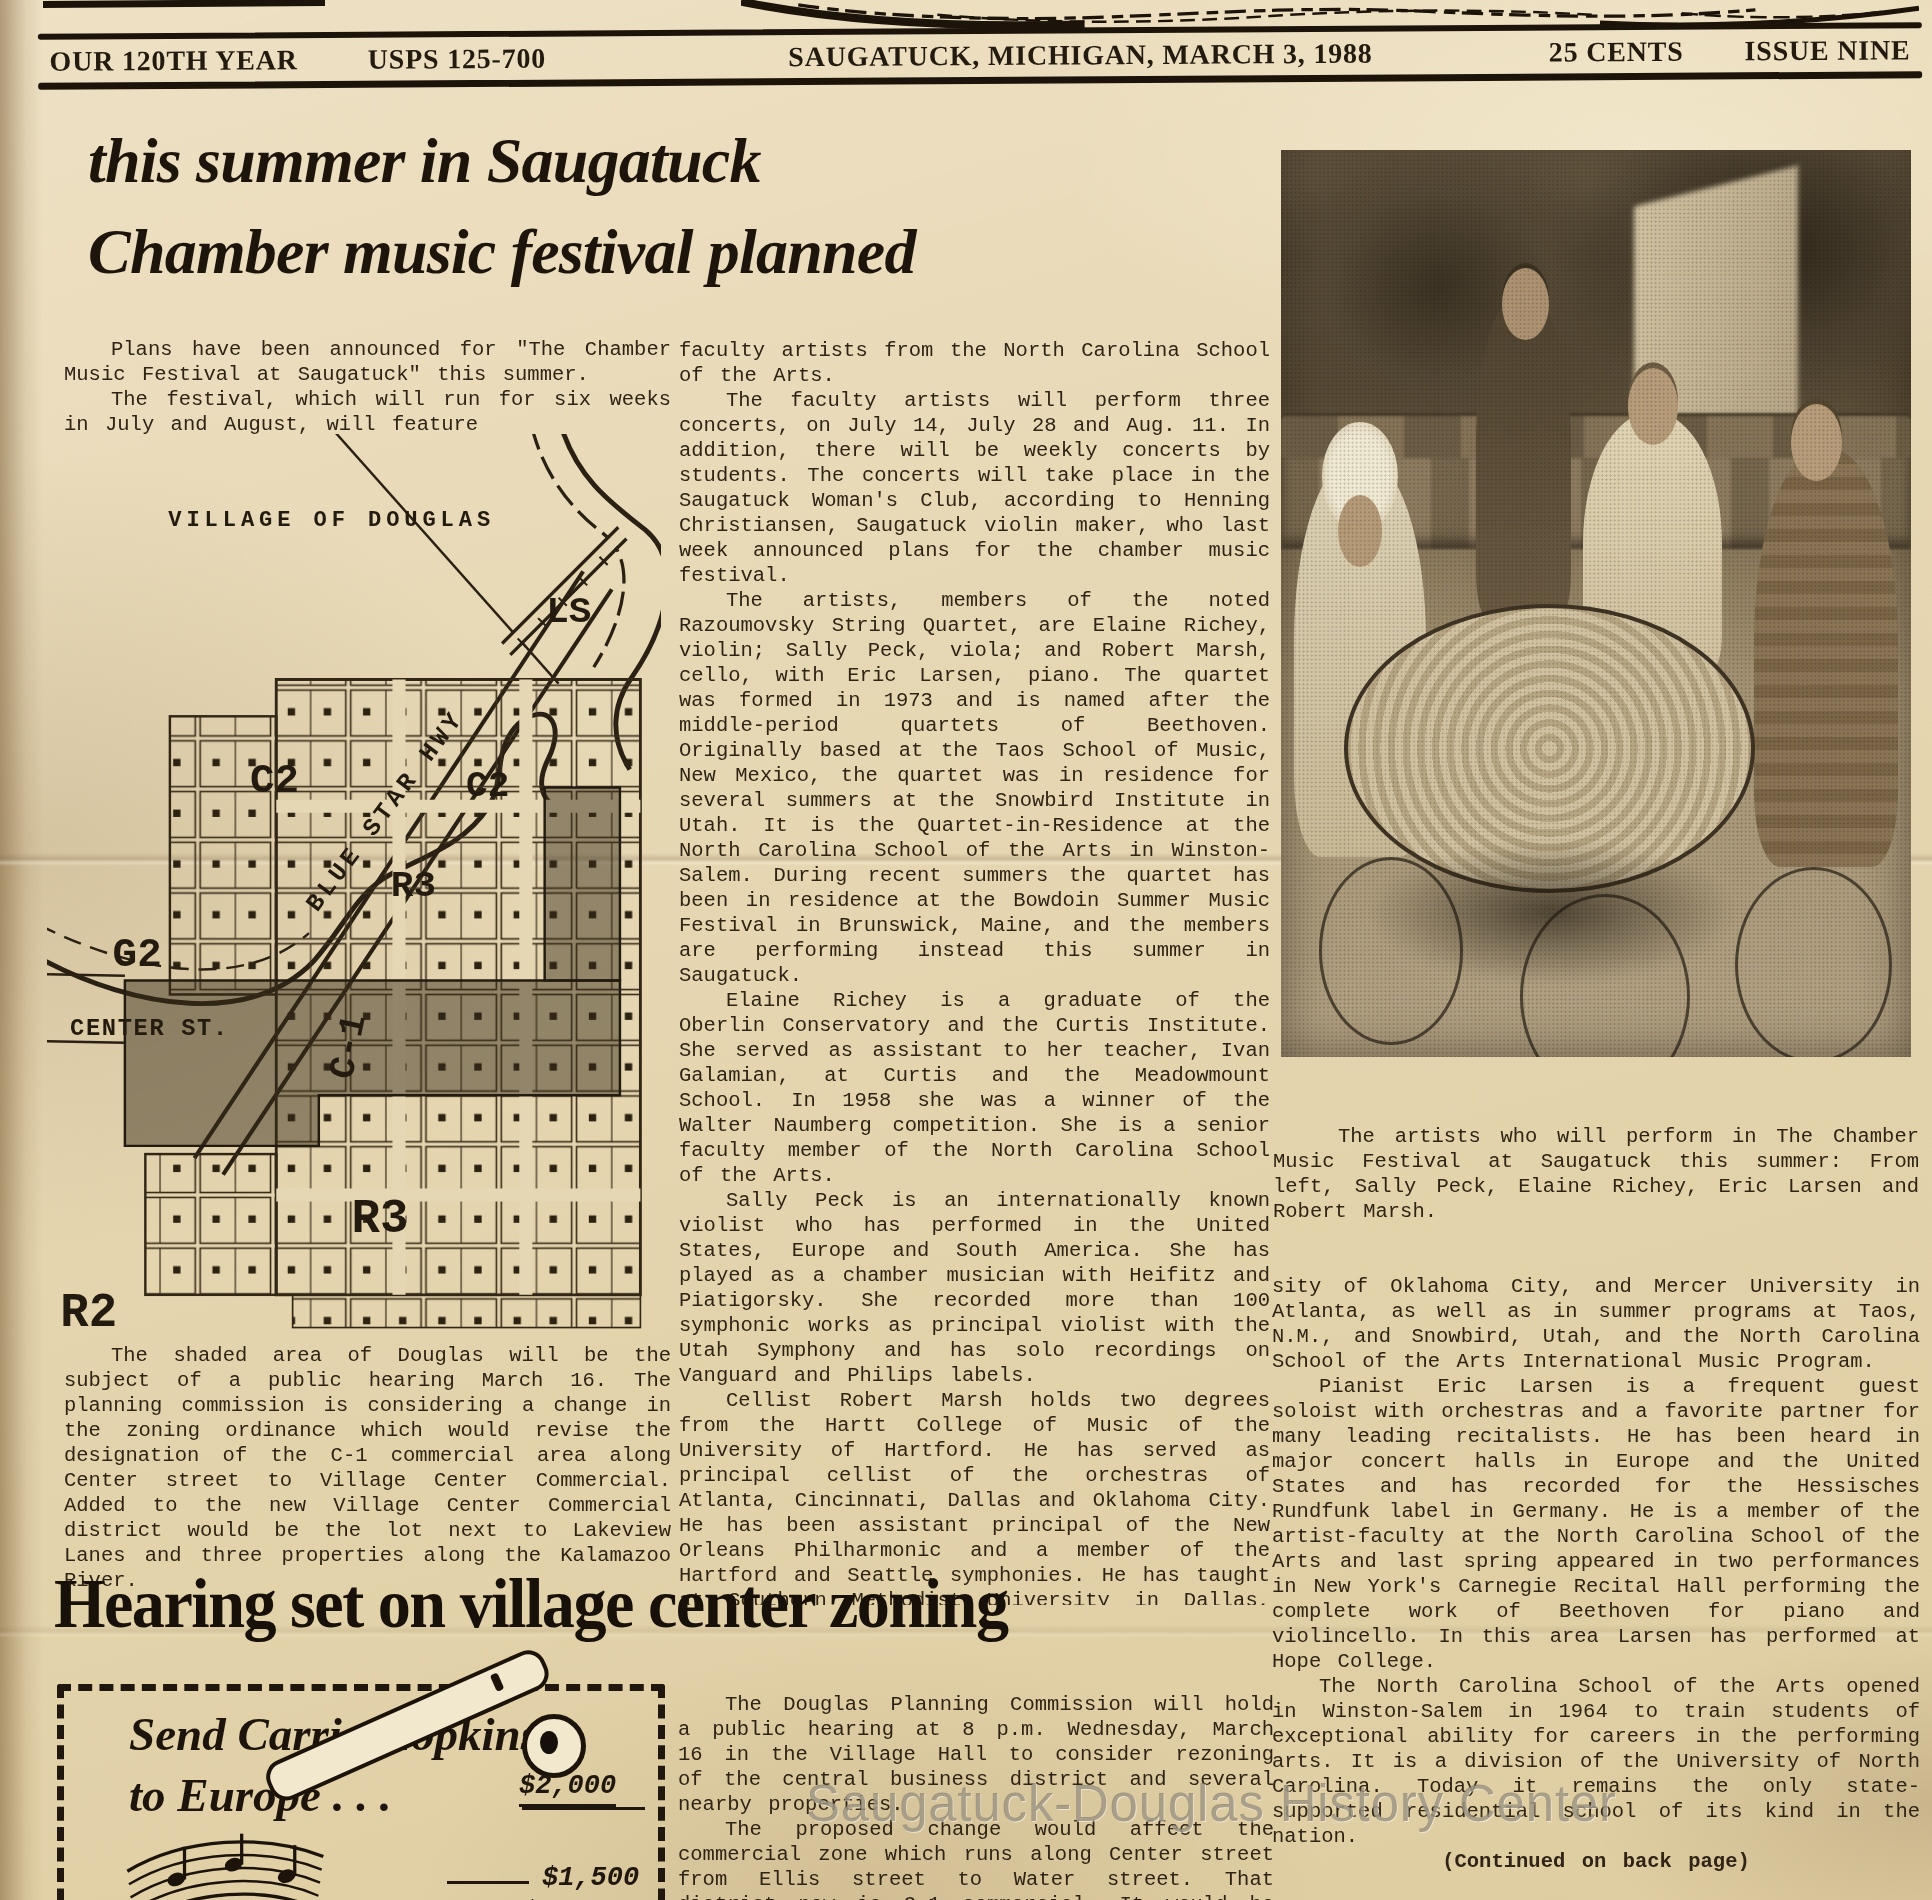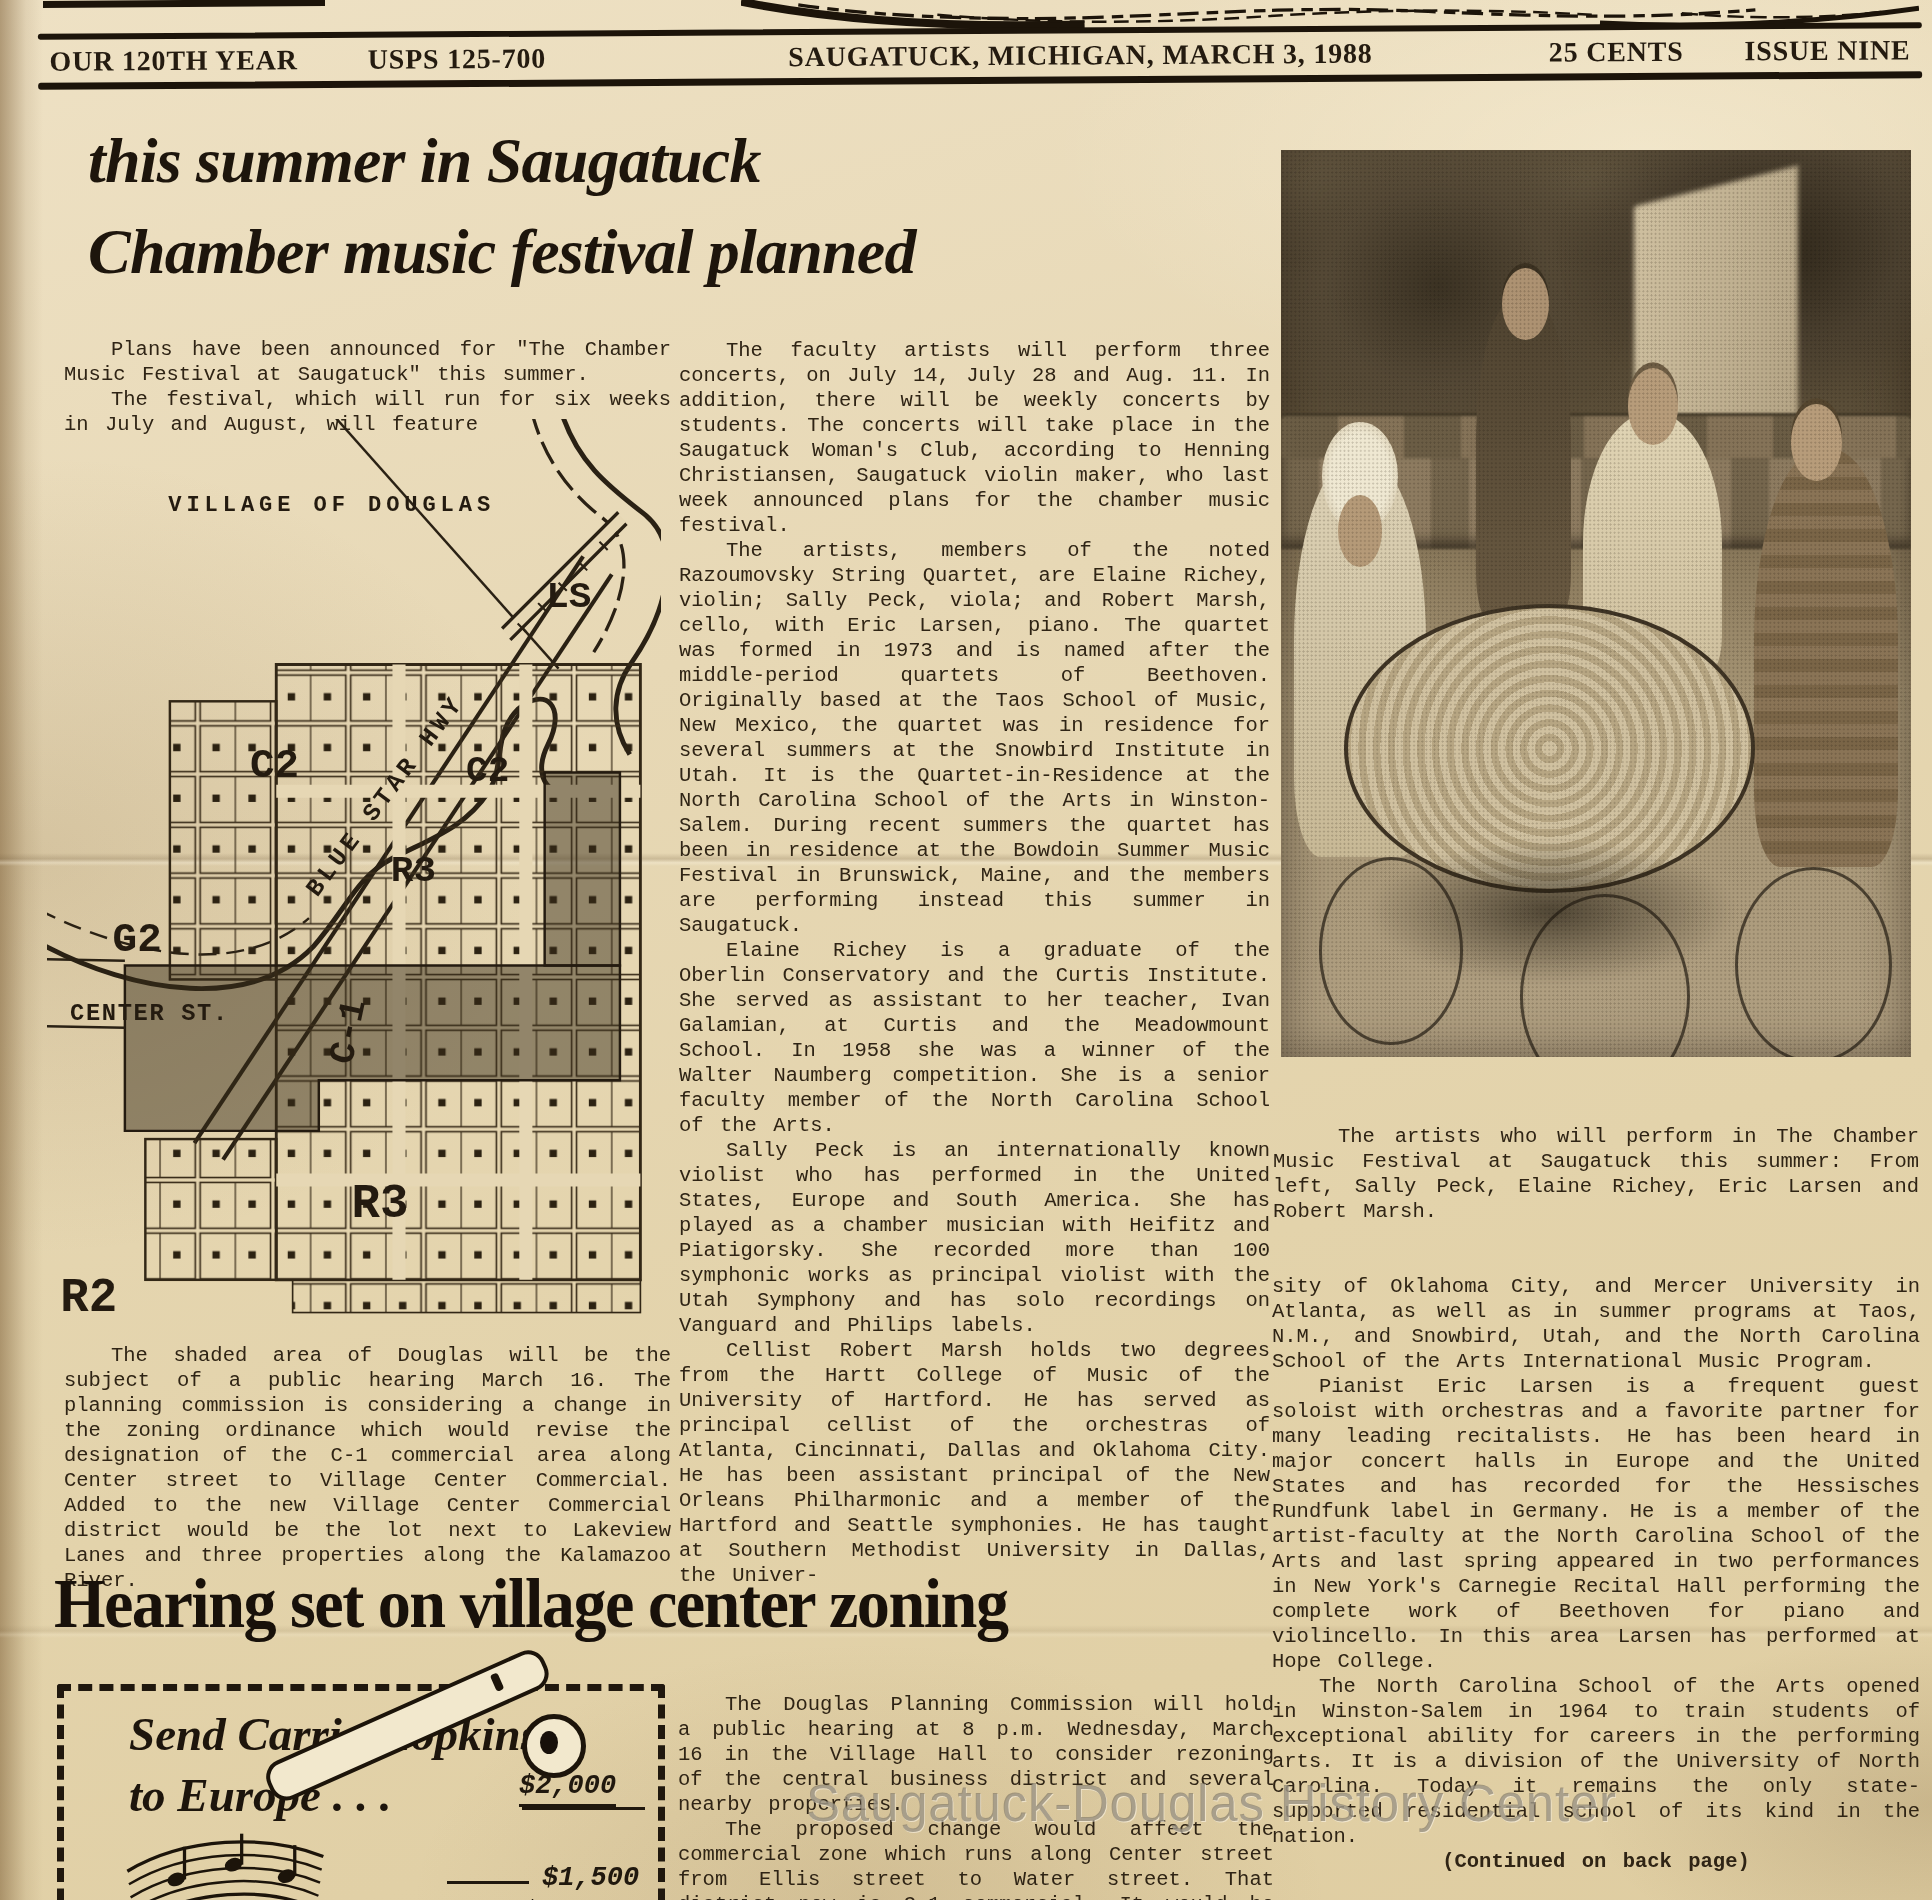--- a/index.html
+++ b/index.html
@@ -37,21 +37,21 @@
   .bodytext p{margin:0;text-indent:47px;}
   .col1{position:absolute;left:64px;top:300px;width:607px;height:123px;overflow:hidden;}
   .col2{position:absolute;left:679px;top:301px;width:591px;height:1267px;overflow:hidden;}
   .col3{position:absolute;left:1272px;top:1237px;width:648px;height:655px;overflow:hidden;}
   .mapcaption{position:absolute;left:64px;top:1306px;width:607px;height:260px;overflow:hidden;}
   .col4{position:absolute;left:678px;top:1655px;width:596px;height:245px;overflow:hidden;}
   .photocaption{position:absolute;left:1273px;top:1087px;width:646px;height:139px;overflow:hidden;}
   .photocaption p{text-indent:65px;}
   .continued{text-align:center;text-indent:0 !important;font-weight:bold;}
   
-  .map{position:absolute;left:47px;top:419px;width:614px;height:896px;}
+  .map{position:absolute;left:47px;top:434px;width:614px;height:896px;}
   .map text{font-family:"Liberation Mono",monospace;font-weight:bold;fill:#241b10;}
   
   .photo{position:absolute;left:1281px;top:150px;width:630px;height:907px;overflow:hidden;
     background:linear-gradient(#6e6149 0%,#4a3f2d 12%,#5c4f39 30%,#8d7c5e 46%,#a59474 60%,#b2a183 100%);
     box-shadow:inset 0 0 49px rgba(40,30,18,.55);}
   .ph{position:absolute;}
   .halftone{position:absolute;inset:0;
     background-image:radial-gradient(rgba(50,40,25,.20) 1px, transparent 1.1px);
     background-size:4.1px 4.1px;mix-blend-mode:multiply;}
   
@@ -177,20 +177,21 @@
       <text x="372" y="975" font-size="58">R3</text>
       <text x="16" y="1090" font-size="58">R2</text>
     </svg>
   </div>
 
   <div class="mapcaption bodytext">
     <p>The shaded area of Douglas will be the subject of a public hearing March 16.  The planning commission is considering a change in the zoning ordinance which would revise the designation of the C-1 commercial area along Center street to Village Center Commercial.  Added to the new Village Center Commercial district would be the lot next to Lakeview Lanes and three properties along the Kalamazoo River.</p>
   </div>
 
   <div class="col2 bodytext">
+    <p style="text-indent:0">faculty artists from the North Carolina School of the Arts.</p>
     <p>The faculty artists will perform three concerts, on July 14, July 28 and Aug. 11.  In addition, there will be weekly concerts by students.  The concerts will take place in the Saugatuck Woman's Club, according to Henning Christiansen, Saugatuck violin maker, who last week announced plans for the chamber music festival.</p>
     <p>The artists, members of the noted Razoumovsky String Quartet, are Elaine Richey, violin; Sally Peck, viola; and Robert Marsh, cello, with Eric Larsen, piano.  The quartet was formed in 1973 and is named after the middle-period quartets of Beethoven.  Originally based at the Taos School of Music, New Mexico, the quartet was in residence for several summers at the Snowbird Institute in Utah.  It is the Quartet-in-Residence at the North Carolina School of the Arts in Winston-Salem.  During recent summers the quartet has been in residence at the Bowdoin Summer Music Festival in Brunswick, Maine, and the members are performing instead this summer in Saugatuck.</p>
     <p>Elaine Richey is a graduate of the Oberlin Conservatory and the Curtis Institute.  She served as assistant to her teacher, Ivan Galamian, at Curtis and the Meadowmount School.  In 1958 she was a winner of the Walter Naumberg competition.  She is a senior faculty member of the North Carolina School of the Arts.</p>
     <p>Sally Peck is an internationally known violist who has performed in the United States, Europe and South America.  She has played as a chamber musician with Heifitz and Piatigorsky.  She recorded more than 100 symphonic works as principal violist with the Utah Symphony and has solo recordings on Vanguard and Philips labels.</p>
     <p>Cellist Robert Marsh holds two degrees from the Hartt College of Music of the University of Hartford.  He has served as principal cellist of the orchestras of Atlanta, Cincinnati, Dallas and Oklahoma City.  He has been assistant principal of the New Orleans Philharmonic and a member of the Hartford and Seattle symphonies.  He has taught at Southern Methodist University in Dallas, the Univer-</p>
   </div>
 
   <div class="photo">
 
     <div class="ph" style="left:-5%;top:-4%;width:60%;height:38%;border-radius:50%;background:radial-gradient(closest-side,#3b3223,#554936 60%,transparent);filter:blur(4.9px)"></div>

